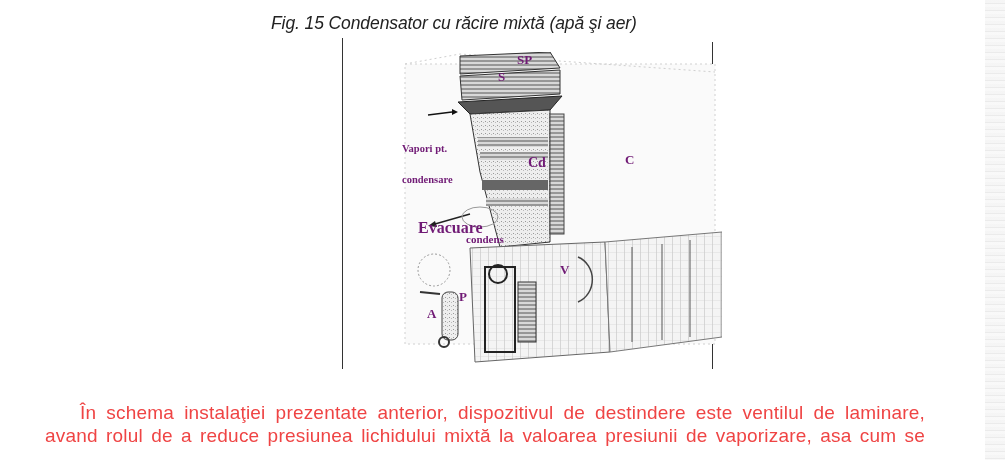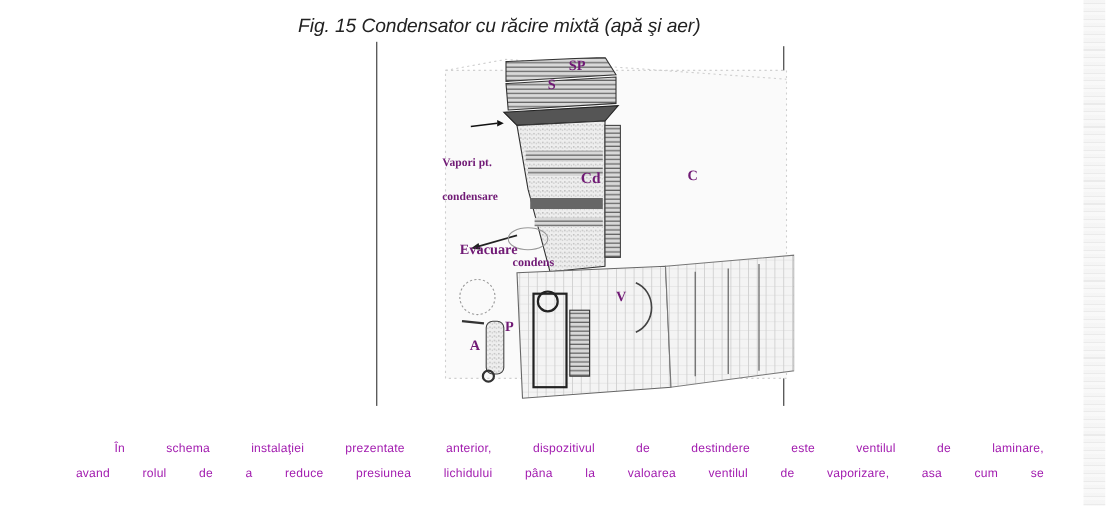--- a/index.html
+++ b/index.html
@@ -8,22 +8,22 @@
     background:#ffffff; font-family:"Liberation Sans", sans-serif; color:#1a1a1a;
   }
   .caption {
     position:absolute; left:271px; top:13px; font-size:17.5px; font-style:italic;
     color:#222; white-space:nowrap; letter-spacing:-0.1px;
   }
   .frame-line { position:absolute; width:1px; background:#333; }
   .figure { position:absolute; left:400px; top:52px; width:322px; height:312px; }
   .lbl { position:absolute; font-family:"Liberation Serif", serif; font-weight:bold; color:#701a75; line-height:1.05; white-space:nowrap; }
   .para {
-    position:absolute; left:45px; width:880px; font-size:11px; color:#a21caf;
-    text-align:justify; text-align-last:justify; white-space:nowrap; letter-spacing:0.2px;margin-left:24px;
+    position:absolute; left:45px; width:880px; font-size:19px; color:#ef4444;
+    text-align:justify; text-align-last:justify; white-space:nowrap; letter-spacing:0.2px;
   }
   .edge { position:absolute; left:985px; top:0; width:20px; height:460px;
     background:repeating-linear-gradient(180deg,#f3f3f3 0 3px,#e6e6e6 3px 4px,#f7f7f7 4px 7px); opacity:0.8; }
 </style>
 </head>
 <body>
 
 <div class="caption">Fig. 15 Condensator cu răcire mixtă (apă şi aer)</div>
 
 <div class="frame-line" style="left:342px; top:38px; height:331px;"></div>
@@ -85,23 +85,23 @@
     <rect x="42" y="240" width="16" height="48" rx="6" fill="url(#grain)" stroke="#444"></rect>
     <path d="M20 240 L40 242" stroke="#333" stroke-width="2"></path>
     <circle cx="44" cy="290" r="5" fill="none" stroke="#333" stroke-width="2"></circle>
   </svg>
   <span class="lbl" style="left:117px; top:1px; font-size:13px;">SP</span>
   <span class="lbl" style="left:98px; top:18px; font-size:13px;">S</span>
   <span class="lbl" style="left:2px; top:65px; font-size:10.5px;margin-top:26px;">Vapori pt.</span>
   <span class="lbl" style="left:2px; top:78px; font-size:10.5px;margin-top:44px;">condensare</span>
   <span class="lbl" style="left:128px; top:104px; font-size:14px;">Cd</span>
   <span class="lbl" style="left:225px; top:101px; font-size:13px;">C</span>
-  <span class="lbl" style="left:18px; top:168px; font-size:13px;">Evacuare</span>
+  <span class="lbl" style="left:18px; top:168px; font-size:16px;">Evacuare</span>
   <span class="lbl" style="left:18px; top:182px; font-size:11px;margin-left:48px;">condens</span>
   <span class="lbl" style="left:160px; top:211px; font-size:13px;">V</span>
   <span class="lbl" style="left:59px; top:238px; font-size:13px;">P</span>
   <span class="lbl" style="left:27px; top:255px; font-size:13px;">A</span>
 </div>
 
 <div class="para" style="top:402px; padding-left:35px; width:845px;">În schema instalaţiei prezentate anterior, dispozitivul de destindere este ventilul de laminare,</div>
-<div class="para" style="top:425px;">avand rolul de a reduce presiunea lichidului pâna la valoarea ventilul de vaporizare, asa cum se</div>
+<div class="para" style="top:425px;">avand rolul de a reduce presiunea lichidului mixtă la valoarea presiunii de vaporizare, asa cum se</div>
 
 <div class="edge"></div>
 
 </body></html>

